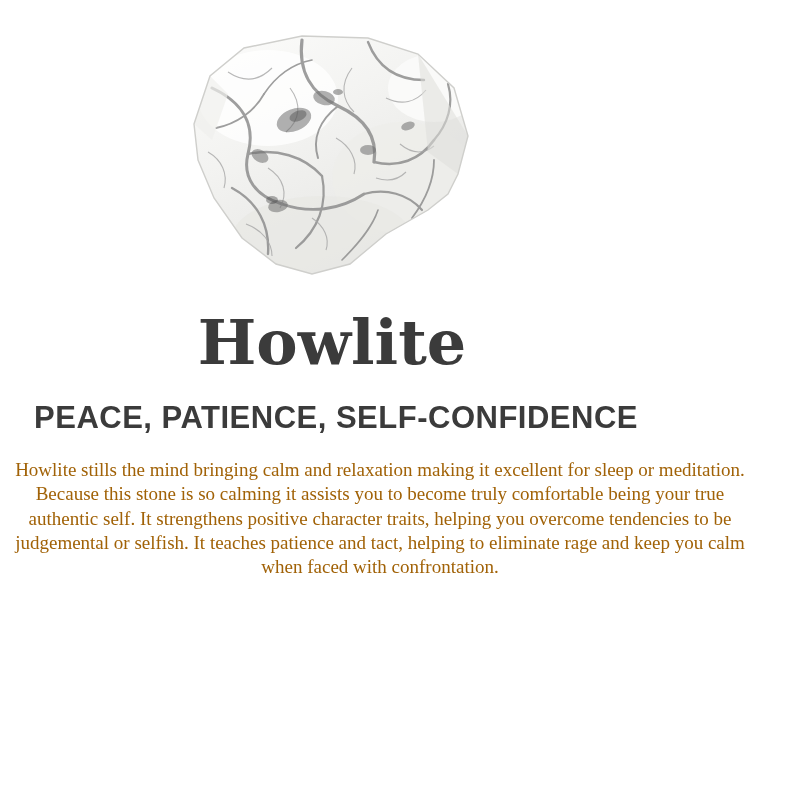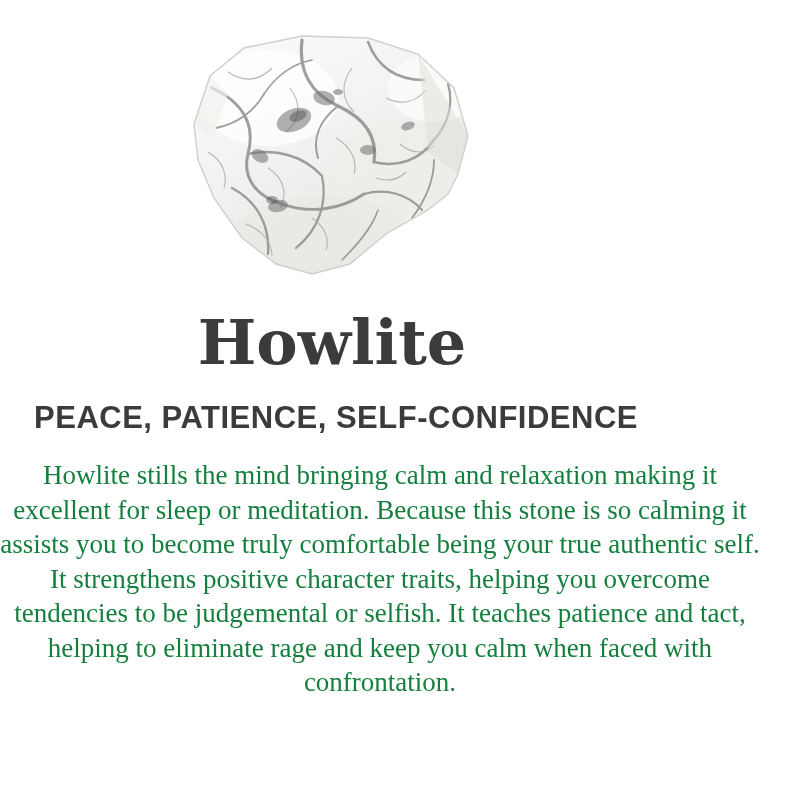--- a/index.html
+++ b/index.html
@@ -62,23 +62,23 @@
     font-weight: 700;
     font-size: 31px;
     letter-spacing: 0.5px;
     color: #3b3b3b;
     margin: 26px 0 0 8px;
     text-align: center;
     white-space: nowrap;
   }
   .description {
     font-family: "Liberation Serif", serif;
-    font-size: 27px;
+    font-size: 19px;
     line-height: 1.28;
-    color: #15803d;
+    color: #a16207;
     text-align: center;
     margin: 22px auto 0 auto;
     width: 760px;
   }
   .description p {
     margin: 0;
   }
 </style>
 </head>
 <body>

